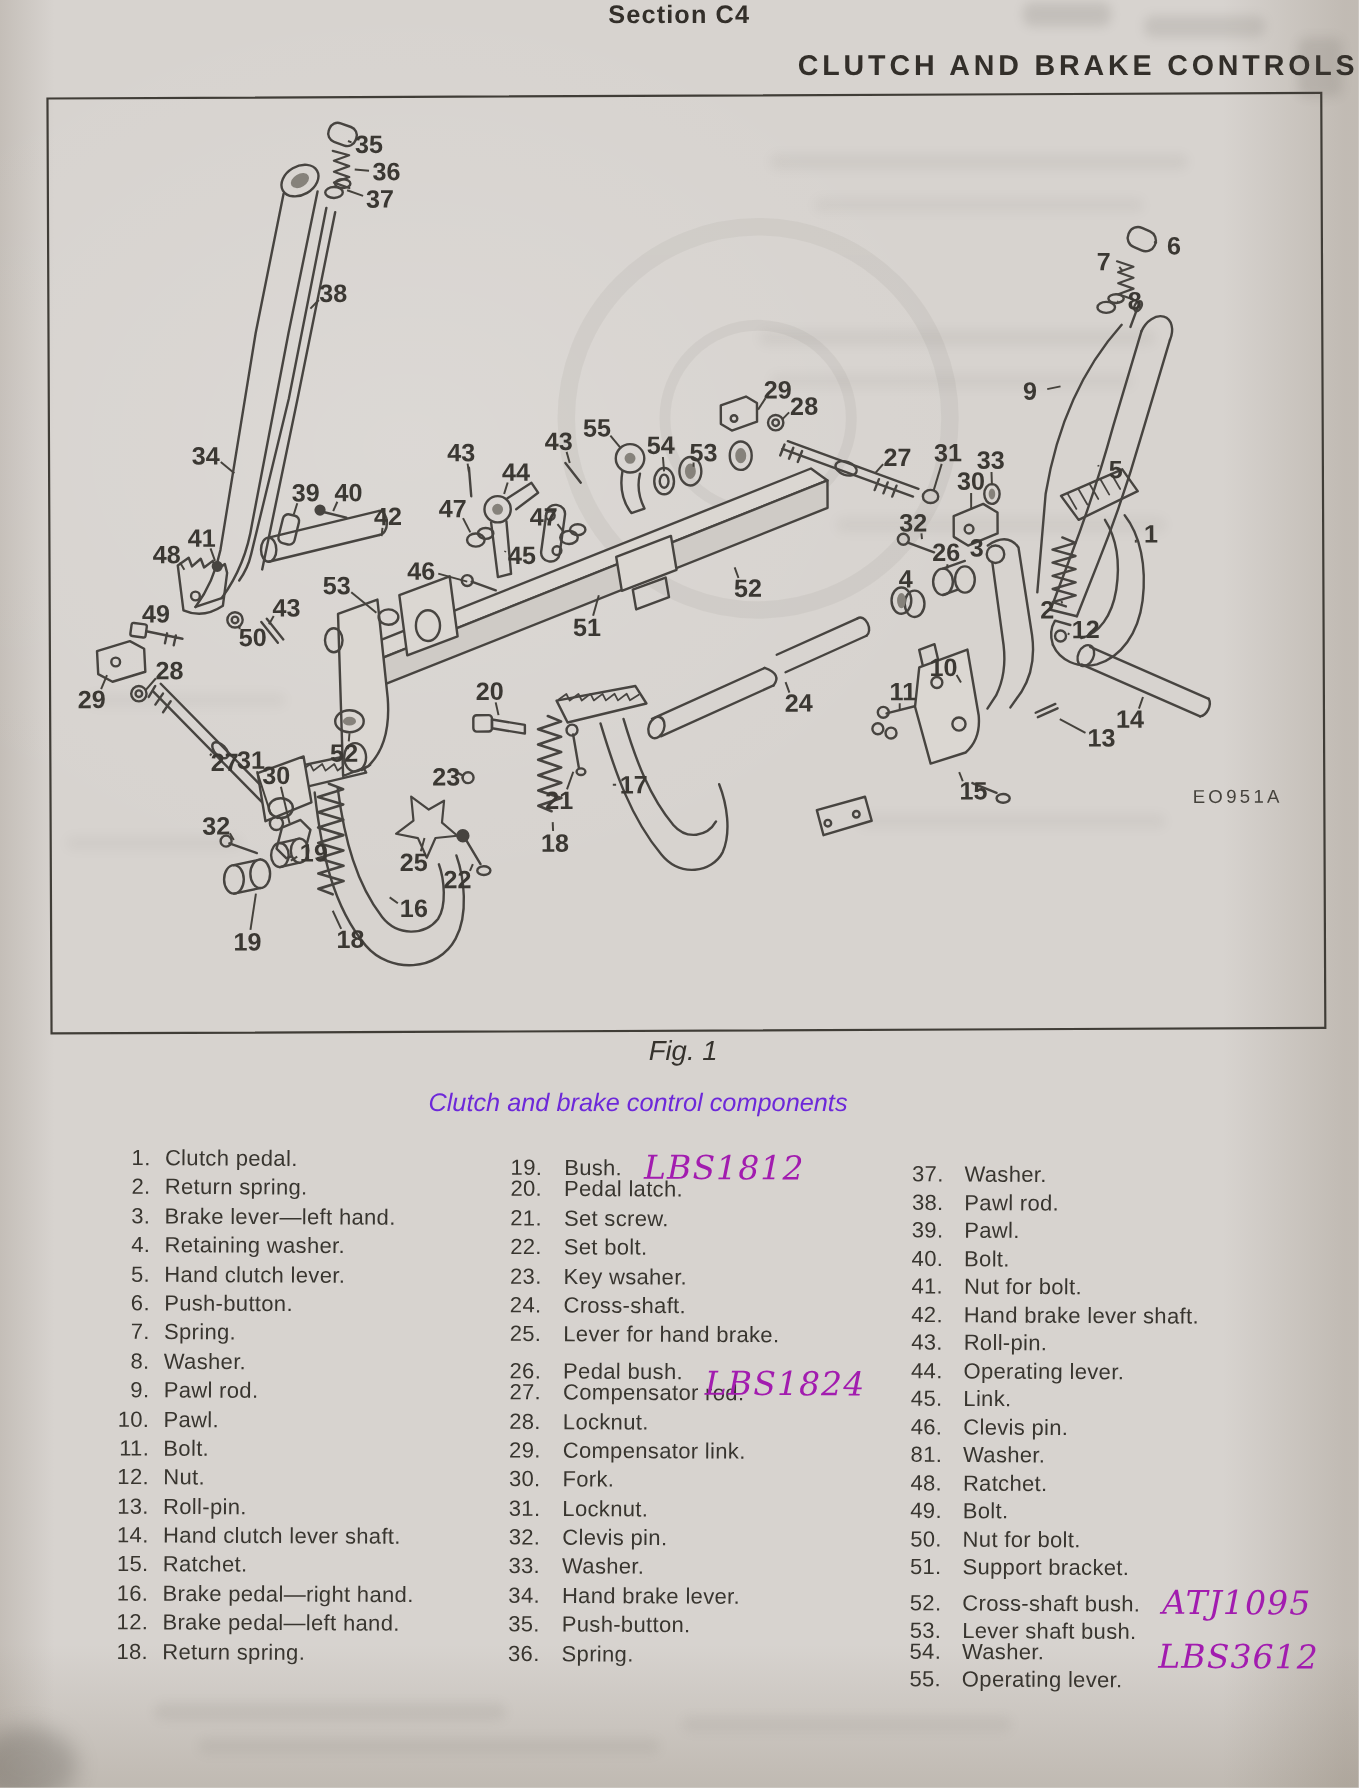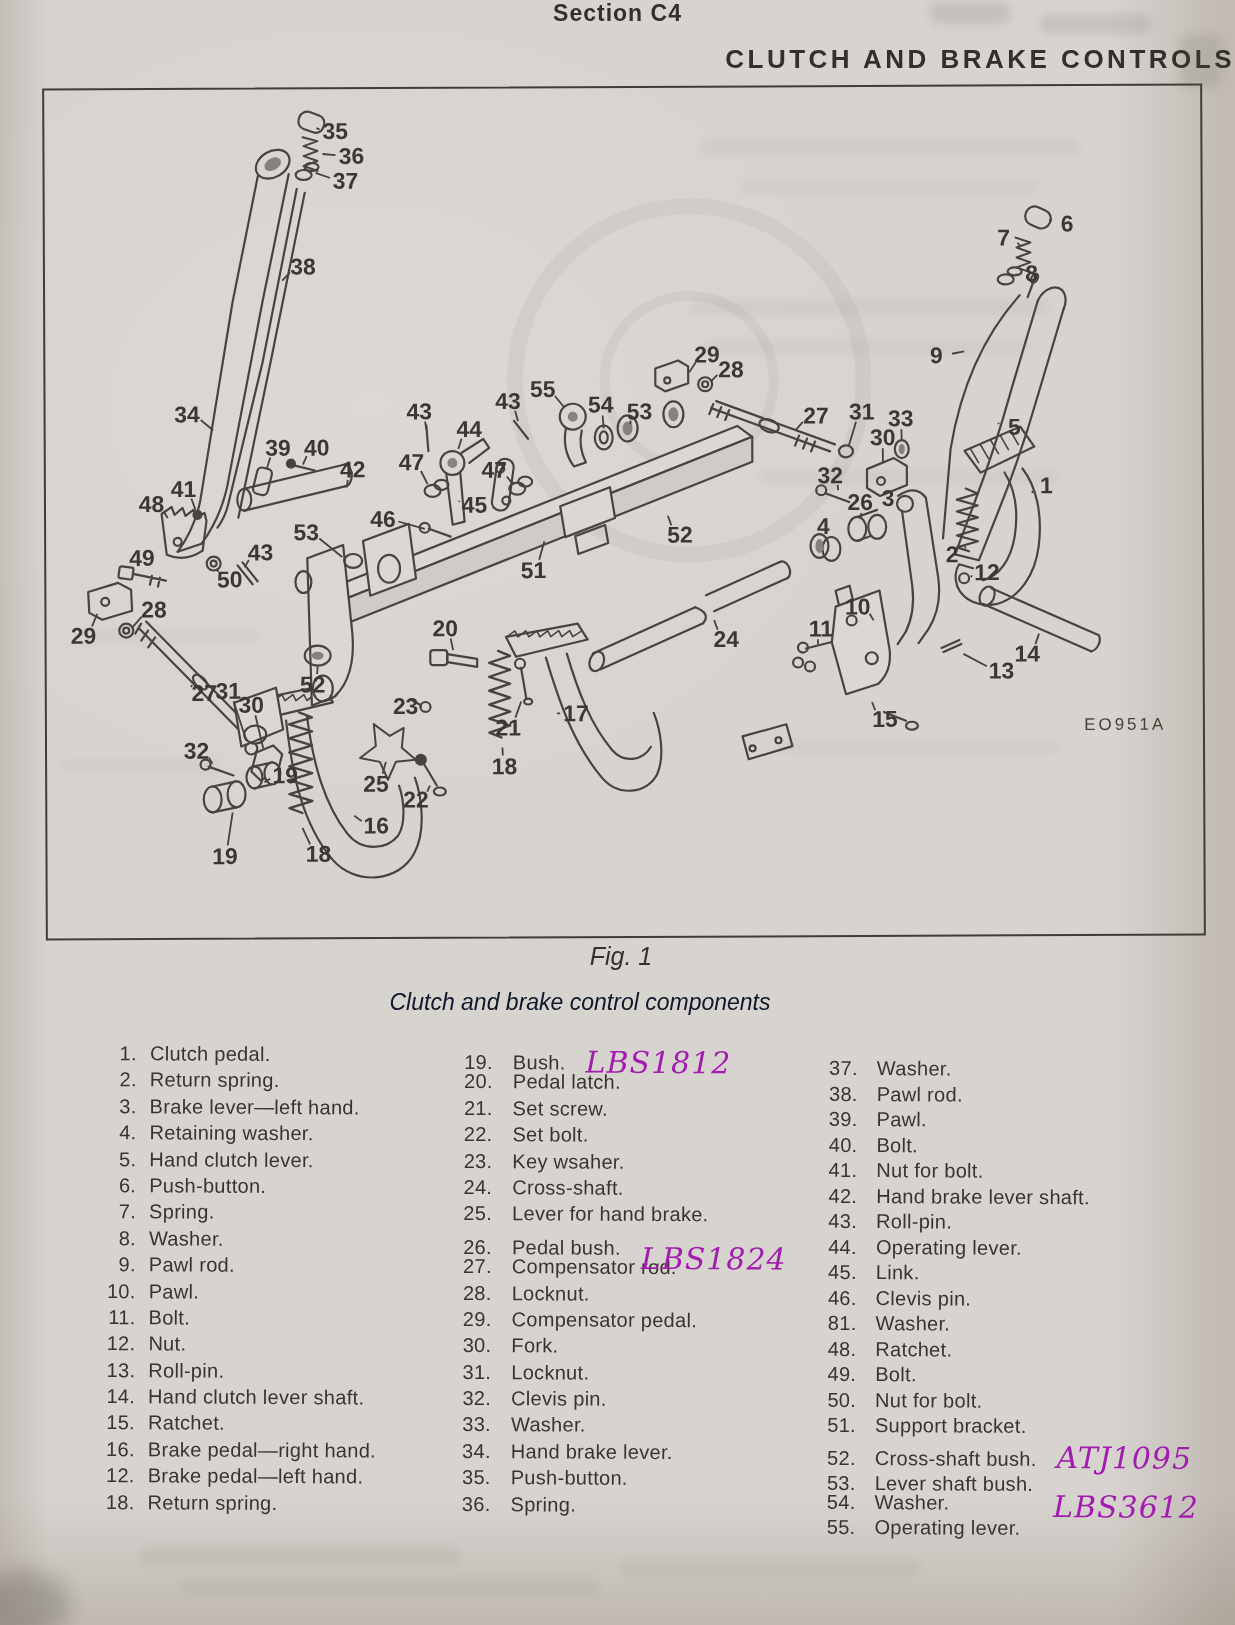--- a/index.html
+++ b/index.html
@@ -16,21 +16,21 @@
   .section-heading{top:0px;font-size:23px;font-weight:700;letter-spacing:1px;}
   .page-title{top:44px;font-size:26px;font-weight:700;letter-spacing:3.5px;text-align:right;}
   .figure-frame{
     position:absolute;left:44px;top:86px;width:1160px;height:852px;
     border:2.5px solid #403d37;transform:rotate(-0.25deg);box-sizing:border-box;
   }
   .figure-frame svg{position:absolute;left:0;top:0;width:100%;height:100%;}
   .fig-label{position:absolute;top:942px;left:16px;width:1210px;text-align:center;
     font-size:25px;font-style:italic;font-weight:500;color:#35322d;}
   .fig-caption{position:absolute;top:989px;left:0;width:1160px;text-align:center;
-    font-size:23px;font-style:italic;color:#0f172a;}
+    font-size:23px;font-style:italic;color:#6d28d9;}
   .plist{position:absolute;left:0;top:0;width:1235px;height:1625px;
     transform:rotate(0.3deg);transform-origin:90px 1040px;}
   .pcol{position:absolute;font-size:20px;letter-spacing:0.3px;color:#38352f;}
   .pcol.c1{left:91px;top:1042px;--lh:26.4px;--gap:13px;}
   .pcol.c2{left:447px;top:1042px;--lh:26.4px;--gap:20px;}
   .pcol.c3{left:812px;top:1053px;--lh:25.5px;--gap:19px;}
   .prow{display:flex;align-items:baseline;height:var(--lh);white-space:nowrap;}
   .pnum{width:46px;text-align:right;flex:none;}
   .plabel{margin-left:var(--gap);}
   .annot{
@@ -530,21 +530,21 @@
       <div class="prow">
         <span class="pnum">27.</span>
         <span class="plabel">Compensator rod.</span>
       </div>
       <div class="prow">
         <span class="pnum">28.</span>
         <span class="plabel">Locknut.</span>
       </div>
       <div class="prow">
         <span class="pnum">29.</span>
-        <span class="plabel">Compensator pedal.</span>
+        <span class="plabel">Compensator link.</span>
       </div>
       <div class="prow">
         <span class="pnum">30.</span>
         <span class="plabel">Fork.</span>
       </div>
       <div class="prow">
         <span class="pnum">31.</span>
         <span class="plabel">Locknut.</span>
       </div>
       <div class="prow">

